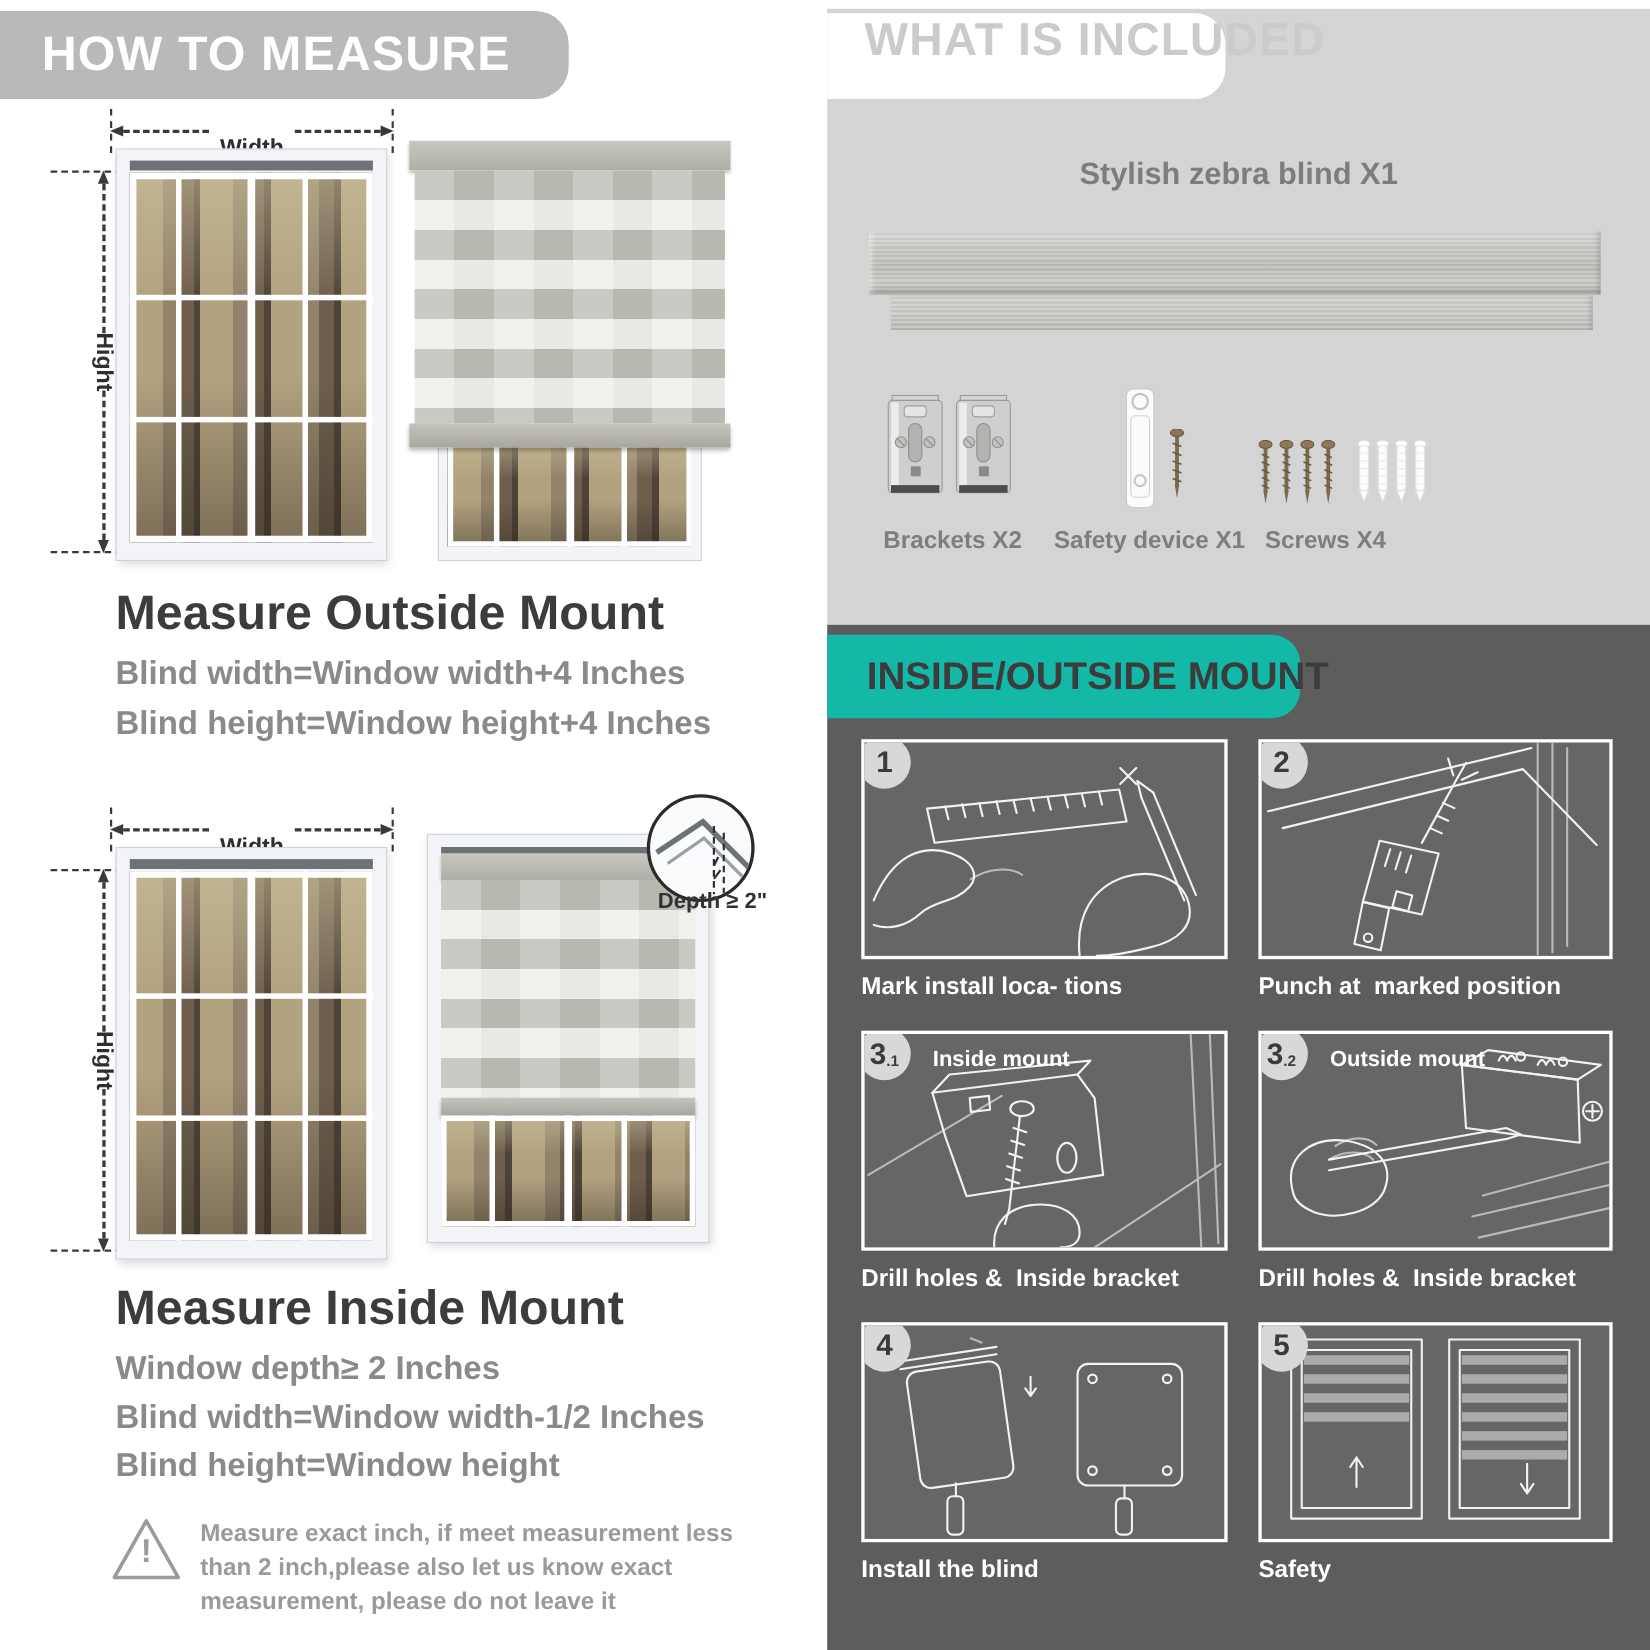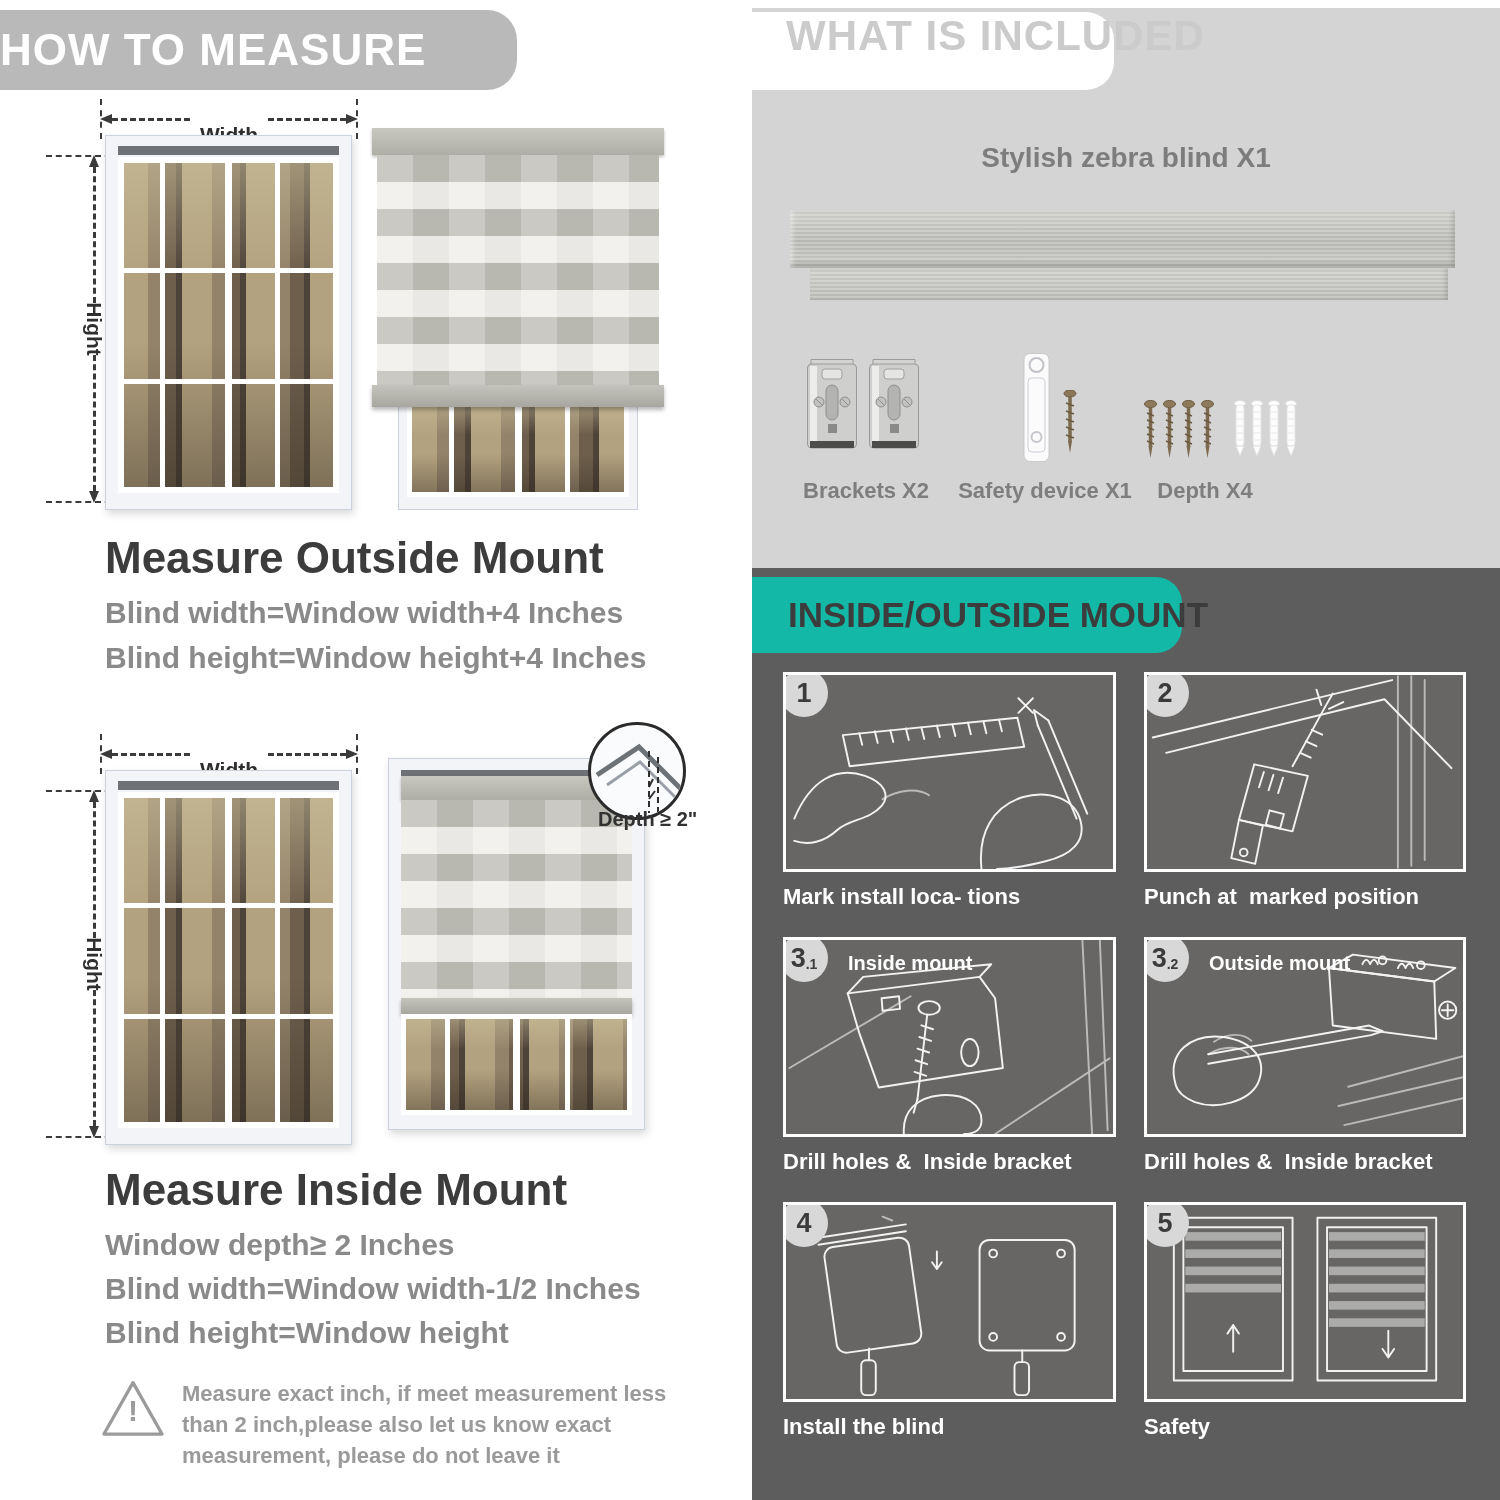--- a/index.html
+++ b/index.html
@@ -3,21 +3,21 @@
 <meta charset="utf-8">
 <style>
   html,body{margin:0;padding:0;background:#ffffff;}
   .stage{position:relative;width:1500px;height:1500px;background:#ffffff;overflow:hidden;
          font-family:"Liberation Sans",sans-serif;color:#3e3e3e;}
   .abs{position:absolute;}
 
   
   .banner-left{left:0;top:10px;width:517px;height:80px;background:#b9b9b9;
                border-radius:0 30px 30px 0;display:flex;align-items:center;}
-  .banner-left span{color:#ffffff;font-size:44px;font-weight:bold;letter-spacing:1px;white-space:nowrap;}
+  .banner-left span{color:#ffffff;font-size:44px;font-weight:bold;letter-spacing:1px;padding-left:38px;white-space:nowrap;}
   .panel-top{left:752px;top:8px;width:748px;height:560px;background:#d4d4d4;}
   .head-included{left:752px;top:12px;width:362px;height:78px;background:#ffffff;
                  border-radius:0 28px 28px 0;display:flex;align-items:flex-start;}
   .head-included span{color:#cbcbcb;font-size:42px;font-weight:bold;letter-spacing:1px;padding-left:34px;white-space:nowrap;}
   .panel-dark{left:752px;top:568px;width:748px;height:932px;background:#5d5d5d;}
   .head-mount{left:752px;top:577px;width:430px;height:76px;background:#14b8a6;
               border-radius:0 26px 26px 0;display:flex;align-items:center;}
   .head-mount span{color:#3c3c3c;font-size:35px;font-weight:bold;padding-left:36px;white-space:nowrap;}
 
   
@@ -349,21 +349,21 @@
           <ellipse cx="6" cy="3.5" rx="5.5" ry="3" fill="#ffffff" stroke="#dedede"></ellipse>
           <rect x="2" y="5" width="8" height="41" rx="3" fill="rgba(255,255,255,.92)" stroke="#e2e2e2"></rect>
           <path d="M3,12 h6 M3,19 h6 M3,26 h6 M3,33 h6 M3,40 h6" stroke="#e8e8e8" fill="none"></path>
           <path d="M2,46 L6,56 L10,46 Z" fill="rgba(255,255,255,.92)" stroke="#e2e2e2"></path>
         </svg>
     </span>
   </div>
 
   <div class="hw-label" style="left:796px;width:140px;">Brackets X2</div>
   <div class="hw-label" style="left:935px;width:220px;">Safety device X1</div>
-  <div class="hw-label" style="left:1140px;width:130px;">Depth X4</div>
+  <div class="hw-label" style="left:1140px;width:130px;">Screws X4</div>
 
   <div class="abs panel-dark"></div>
   <div class="abs head-mount">
     <span>INSIDE/OUTSIDE MOUNT</span>
   </div>
 
   <div class="step" style="left:783px;top:672px;width:333px;">
     <div class="step-box">
       <svg class="art" viewBox="0 0 330 200">
         <path d="M5,148 C22,108 48,94 78,104 C98,111 104,124 95,135 C82,150 62,148 49,160 C36,172 20,176 5,171"></path>

